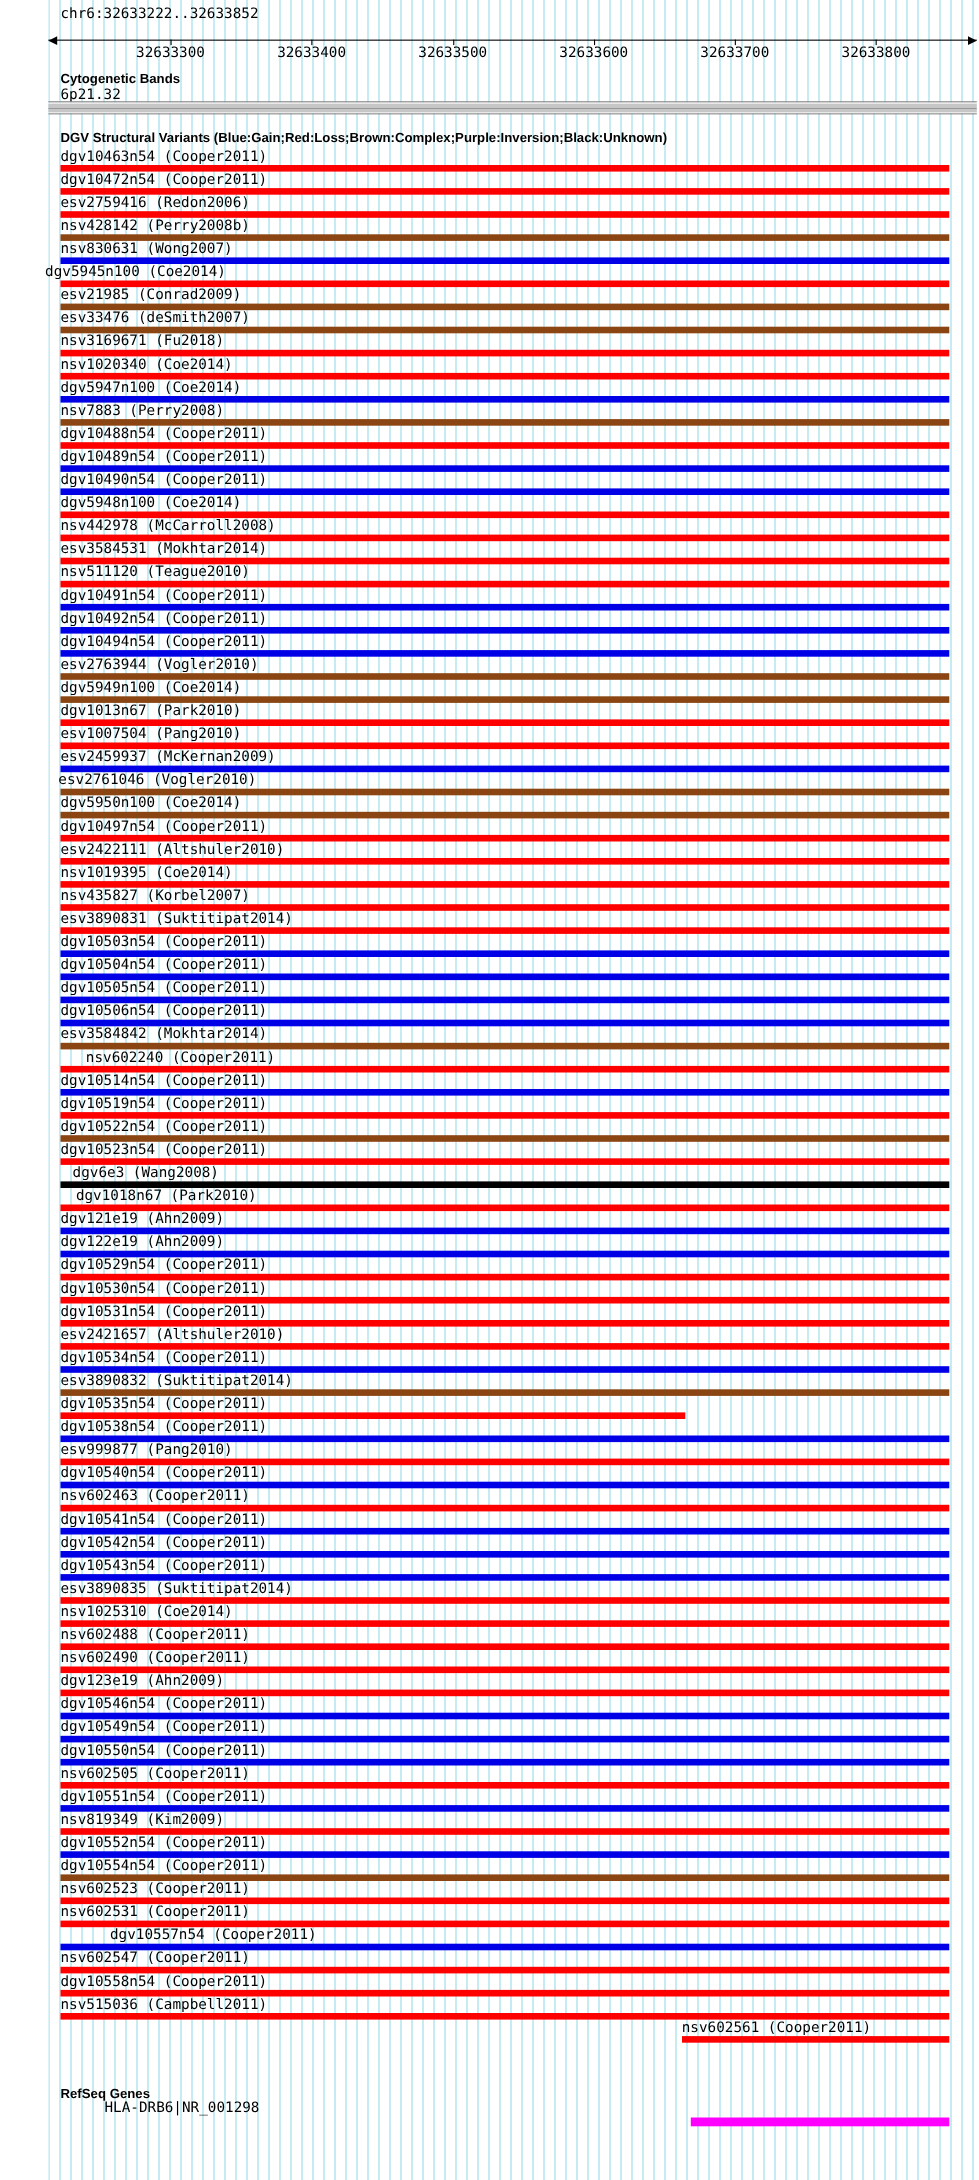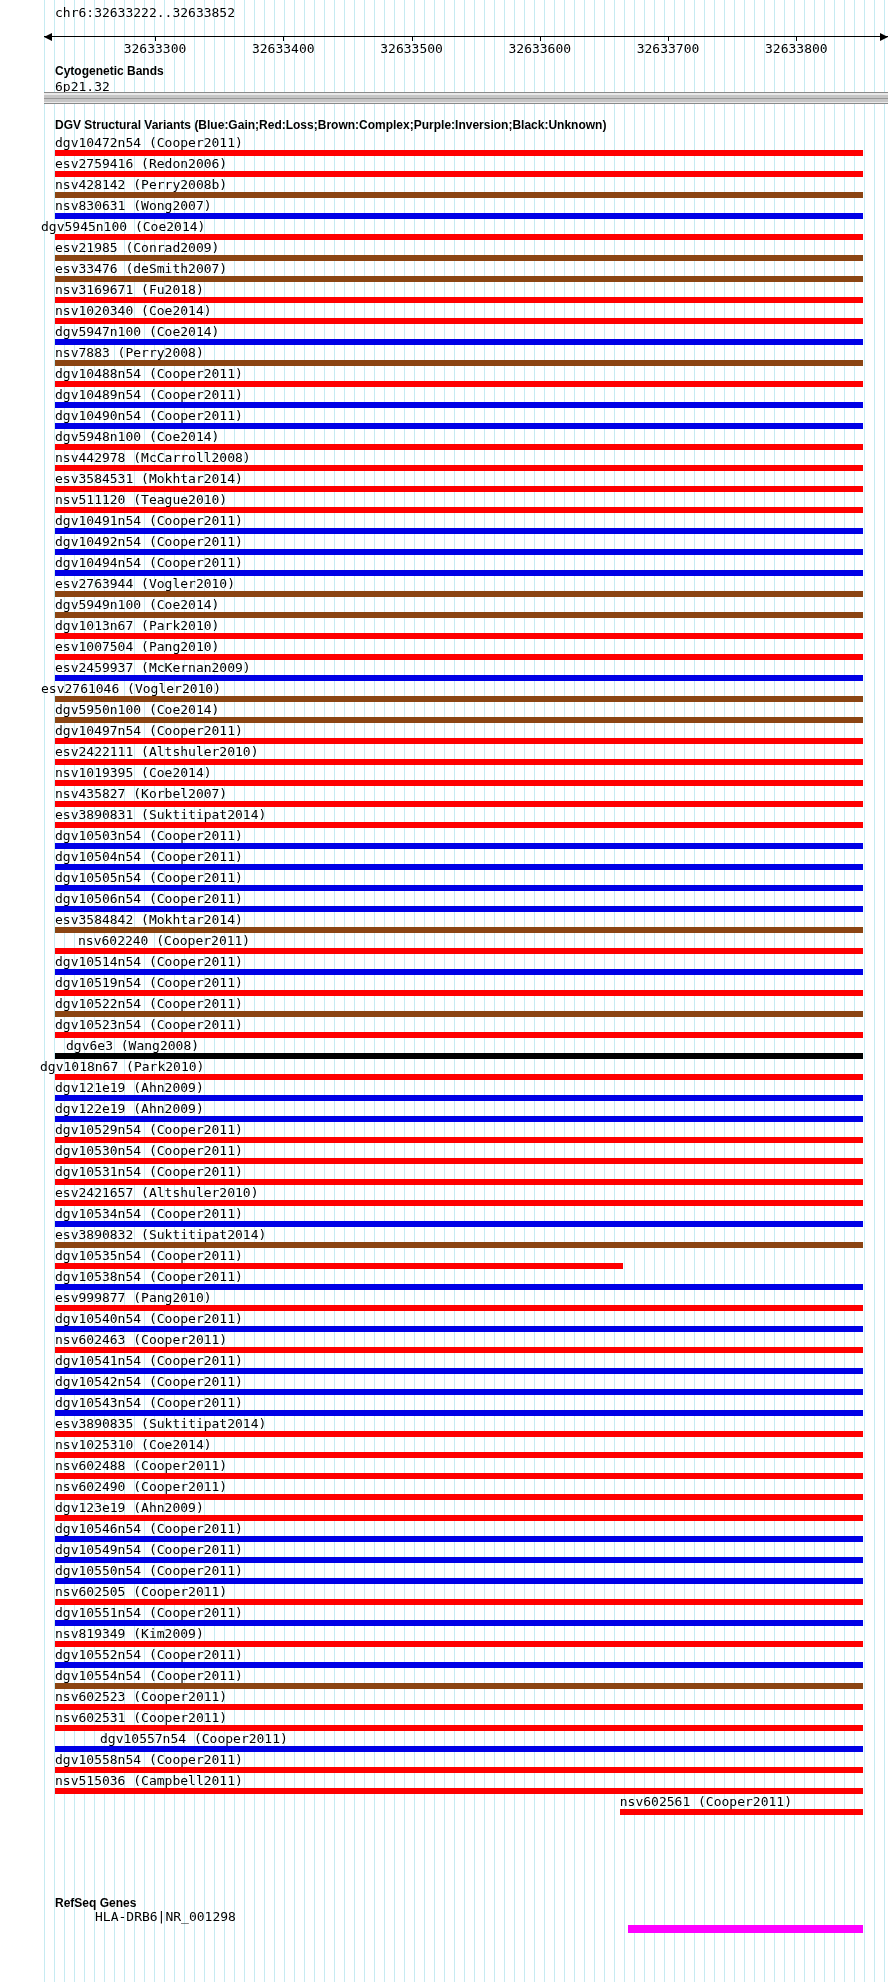--- a/index.html
+++ b/index.html
@@ -71,20 +71,24 @@
     </div>
 
   <div class="section-title cyto-title">Cytogenetic Bands</div>
   <div class="band-label">6p21.32</div>
   <div class="band-bar"></div>
 
   <div class="section-title dgv-title">DGV Structural Variants (Blue:Gain;Red:Loss;Brown:Complex;Purple:Inversion;Black:Unknown)</div>
 
   <div class="variant-rows" id="variant-rows">
       <div class="vrow">
+        <div class="vlabel" style="left: 55px;">dgv10463n54 (Cooper2011)</div>
+        <div class="vbar" style="left: 55px; width: 808px; background: rgb(255, 0, 0);"></div>
+      </div>
+      <div class="vrow">
         <div class="vlabel" style="left: 55px;">dgv10472n54 (Cooper2011)</div>
         <div class="vbar" style="left: 55px; width: 808px; background: rgb(255, 0, 0);"></div>
       </div>
       <div class="vrow">
         <div class="vlabel" style="left: 55px;">esv2759416 (Redon2006)</div>
         <div class="vbar" style="left: 55px; width: 808px; background: rgb(255, 0, 0);"></div>
       </div>
       <div class="vrow">
         <div class="vlabel" style="left: 55px;">nsv428142 (Perry2008b)</div>
         <div class="vbar" style="left: 55px; width: 808px; background: rgb(139, 69, 19);"></div>
@@ -175,21 +179,21 @@
       </div>
       <div class="vrow">
         <div class="vlabel" style="left: 55px;">esv1007504 (Pang2010)</div>
         <div class="vbar" style="left: 55px; width: 808px; background: rgb(255, 0, 0);"></div>
       </div>
       <div class="vrow">
         <div class="vlabel" style="left: 55px;">esv2459937 (McKernan2009)</div>
         <div class="vbar" style="left: 55px; width: 808px; background: rgb(0, 0, 230);"></div>
       </div>
       <div class="vrow">
-        <div class="vlabel" style="left: 41px;">esv2761046 (Vogler2010)</div>
+        <div class="vlabel" style="left: 53px;">esv2761046 (Vogler2010)</div>
         <div class="vbar" style="left: 55px; width: 808px; background: rgb(139, 69, 19);"></div>
       </div>
       <div class="vrow">
         <div class="vlabel" style="left: 55px;">dgv5950n100 (Coe2014)</div>
         <div class="vbar" style="left: 55px; width: 808px; background: rgb(139, 69, 19);"></div>
       </div>
       <div class="vrow">
         <div class="vlabel" style="left: 55px;">dgv10497n54 (Cooper2011)</div>
         <div class="vbar" style="left: 55px; width: 808px; background: rgb(255, 0, 0);"></div>
       </div>
@@ -247,21 +251,21 @@
       </div>
       <div class="vrow">
         <div class="vlabel" style="left: 55px;">dgv10523n54 (Cooper2011)</div>
         <div class="vbar" style="left: 55px; width: 808px; background: rgb(255, 0, 0);"></div>
       </div>
       <div class="vrow">
         <div class="vlabel" style="left: 55px; margin-left: 11px;">dgv6e3 (Wang2008)</div>
         <div class="vbar" style="left: 55px; width: 808px; background: rgb(0, 0, 0);"></div>
       </div>
       <div class="vrow">
-        <div class="vlabel" style="left: 40px;">dgv1018n67 (Park2010)</div>
+        <div class="vlabel" style="left: 69px;">dgv1018n67 (Park2010)</div>
         <div class="vbar" style="left: 55px; width: 808px; background: rgb(255, 0, 0);"></div>
       </div>
       <div class="vrow">
         <div class="vlabel" style="left: 55px;">dgv121e19 (Ahn2009)</div>
         <div class="vbar" style="left: 55px; width: 808px; background: rgb(0, 0, 230);"></div>
       </div>
       <div class="vrow">
         <div class="vlabel" style="left: 55px;">dgv122e19 (Ahn2009)</div>
         <div class="vbar" style="left: 55px; width: 808px; background: rgb(0, 0, 230);"></div>
       </div>
@@ -377,20 +381,24 @@
         <div class="vlabel" style="left: 55px;">nsv602523 (Cooper2011)</div>
         <div class="vbar" style="left: 55px; width: 808px; background: rgb(255, 0, 0);"></div>
       </div>
       <div class="vrow">
         <div class="vlabel" style="left: 55px;">nsv602531 (Cooper2011)</div>
         <div class="vbar" style="left: 55px; width: 808px; background: rgb(255, 0, 0);"></div>
       </div>
       <div class="vrow">
         <div class="vlabel" style="left: 55px; margin-left: 45px;">dgv10557n54 (Cooper2011)</div>
         <div class="vbar" style="left: 55px; width: 808px; background: rgb(0, 0, 230);"></div>
+      </div>
+      <div class="vrow">
+        <div class="vlabel" style="left: 55px;">nsv602547 (Cooper2011)</div>
+        <div class="vbar" style="left: 55px; width: 808px; background: rgb(255, 0, 0);"></div>
       </div>
       <div class="vrow">
         <div class="vlabel" style="left: 55px;">dgv10558n54 (Cooper2011)</div>
         <div class="vbar" style="left: 55px; width: 808px; background: rgb(255, 0, 0);"></div>
       </div>
       <div class="vrow">
         <div class="vlabel" style="left: 55px;">nsv515036 (Campbell2011)</div>
         <div class="vbar" style="left: 55px; width: 808px; background: rgb(255, 0, 0);"></div>
       </div>
       <div class="vrow">

